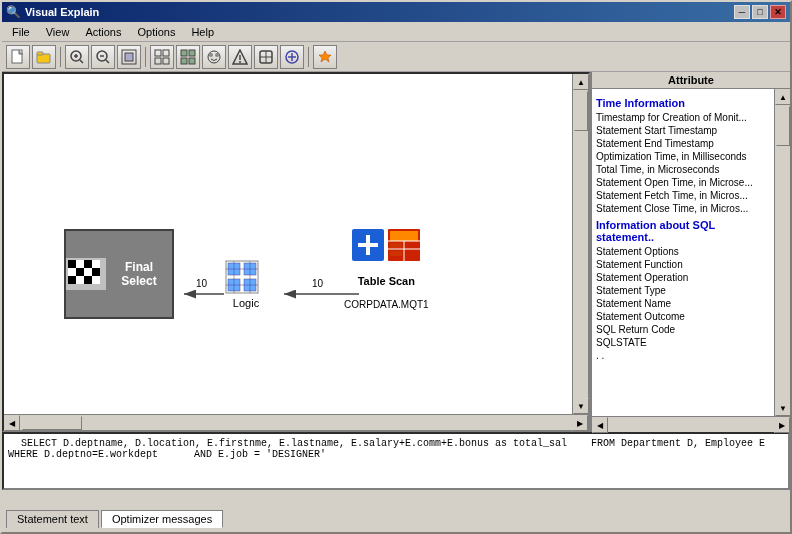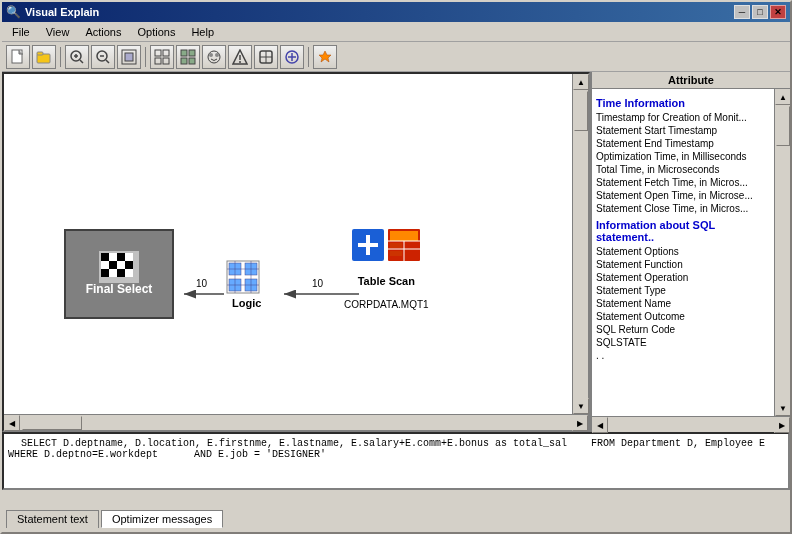--- a/index.html
+++ b/index.html
@@ -124,21 +124,21 @@
       color: #000000;
       padding: 1px 0;
       white-space: nowrap;
       overflow: hidden;
       text-overflow: ellipsis;
     }
 
     .node {
       position: absolute;
       display: flex;
-      flex-direction: column;
+      flex-direction: row;
       align-items: center;
       justify-content: center;
       cursor: pointer;
     }
 
     .final-select-node {
       left: 60px; top: 155px;
       width: 110px; height: 90px;
       background: #808080;
       border: 2px solid #404040;
@@ -379,21 +379,21 @@
 
               <rect x="4" y="4" width="12" height="12" fill="#6af" stroke="#448" stroke-width="0.5"></rect>
               <rect x="20" y="4" width="12" height="12" fill="#6af" stroke="#448" stroke-width="0.5"></rect>
               <rect x="4" y="20" width="12" height="12" fill="#6af" stroke="#448" stroke-width="0.5"></rect>
               <rect x="20" y="20" width="12" height="12" fill="#6af" stroke="#448" stroke-width="0.5"></rect>
               <line x1="10" y1="2" x2="10" y2="34" stroke="#448" stroke-width="0.5"></line>
               <line x1="26" y1="2" x2="26" y2="34" stroke="#448" stroke-width="0.5"></line>
               <line x1="2" y1="10" x2="34" y2="10" stroke="#448" stroke-width="0.5"></line>
               <line x1="2" y1="26" x2="34" y2="26" stroke="#448" stroke-width="0.5"></line>
             </svg>
-            <div style="font-size:11px; font-weight:bold; text-align:center; margin-top:2px;margin-left:8px;">Logic</div>
+            <div style="font-size:11px; font-weight:normal; text-align:center; margin-top:2px;margin-left:8px;">Logic</div>
           </div>
 
           <div class="node table-scan-node">
             <div style="display:flex; gap:4px;">
 
               <svg width="32" height="32" viewBox="0 0 32 32">
                 <rect x="0" y="0" width="32" height="32" fill="#1a5fd6" rx="2"></rect>
                 <line x1="16" y1="6" x2="16" y2="26" stroke="white" stroke-width="4"></line>
                 <line x1="6" y1="16" x2="26" y2="16" stroke="white" stroke-width="4"></line>
               </svg>
@@ -435,22 +435,22 @@
       <div class="attr-header">Attribute</div>
       <div style="display:flex; flex:1; overflow:hidden;">
         <div class="attr-content">
 
           <div class="attr-section-title">Time Information</div>
           <div class="attr-item">Timestamp for Creation of Monit...</div>
           <div class="attr-item">Statement Start Timestamp</div>
           <div class="attr-item">Statement End Timestamp</div>
           <div class="attr-item">Optimization Time, in Milliseconds</div>
           <div class="attr-item">Total Time, in Microseconds</div>
+          <div class="attr-item">Statement Open Time, in Microse...</div>
           <div class="attr-item">Statement Fetch Time, in Micros...</div>
-          <div class="attr-item">Statement Open Time, in Microse...</div>
           <div class="attr-item">Statement Close Time, in Micros...</div>
 
           <div class="attr-section-title">Information about SQL statement..</div>
           <div class="attr-item">Statement Options</div>
           <div class="attr-item">Statement Function</div>
           <div class="attr-item">Statement Operation</div>
           <div class="attr-item">Statement Type</div>
           <div class="attr-item">Statement Name</div>
           <div class="attr-item">Statement Outcome</div>
           <div class="attr-item">SQL Return Code</div>

